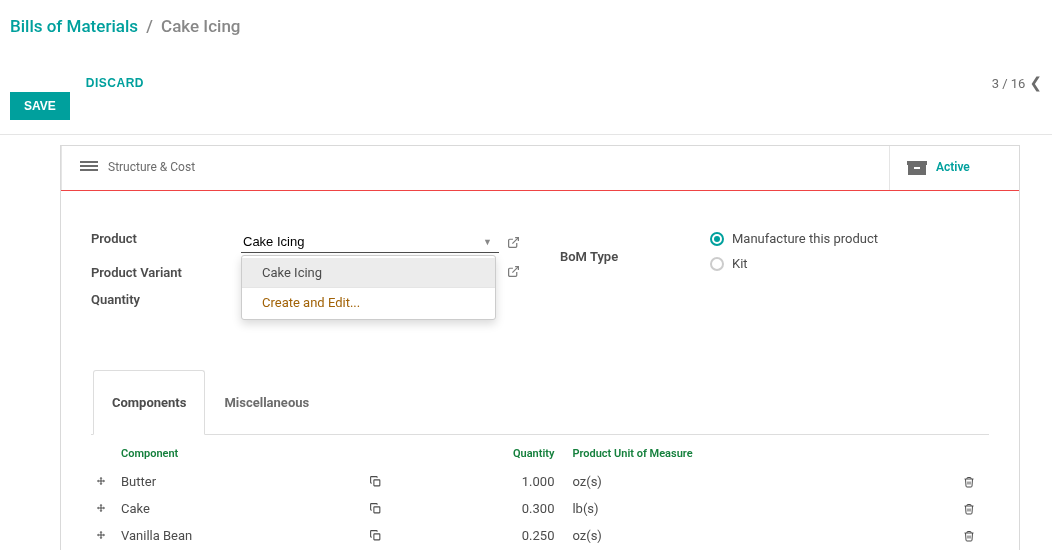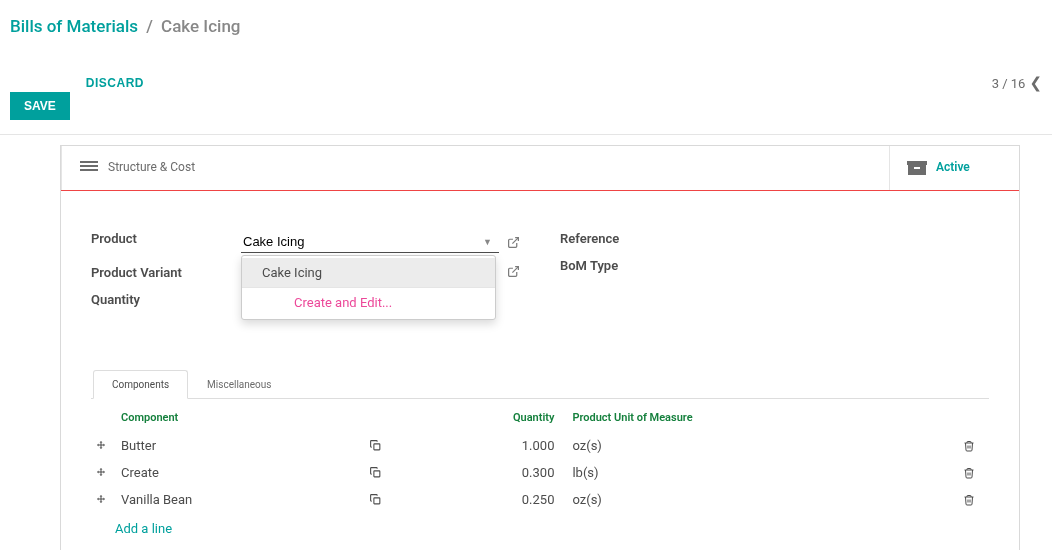--- a/index.html
+++ b/index.html
@@ -183,35 +183,36 @@
   }
   .dd-item {
     padding: 7px 20px;
     cursor: pointer;
     font-size: 13px;
   }
   .dd-item.hover { background: #ececec; }
   .dd-sep {
     height: 1px; background: #e5e5e5; margin: 0;
   }
-  .dd-item.action { color: #ec4899; margin-left: 32px; }
+  .dd-item.action { color: #a16207; }
   .tabs-row {
     margin-top: 50px;
     border-bottom: 1px solid #ddd;
     display: flex;
     padding-left: 2px;
   }
   .tab {
-    padding: 8px 18px;
+    padding: 24px 18px;
     border: 1px solid transparent;
     color: #6c6c6c;
     cursor: pointer;
     position: relative;
     bottom: -1px;
-    font-size: 10px;
+    font-size: 13px;
+    font-weight: bold;
   }
   .tab.active {
     border: 1px solid #ddd;
     border-bottom: 1px solid #fff;
     color: #4c4c4c;
     border-radius: 3px 3px 0 0;
     background: #fff;
   }
   .comp-table {
     width: 100%;
@@ -316,25 +317,32 @@
                   </svg>
               </span>
             </div>
           </div>
           <div class="field-row">
             <div class="field-label">Quantity</div>
           </div>
         </div>
 
         <div class="form-col">
-          <div class="field-row">
-            <div class="field-label">Reference</div>
-          </div>
           <div class="field-row" style="align-items:center">
             <div class="field-label">BoM Type</div>
+            <div class="radio-group">
+              <div class="radio-item">
+                <div class="radio-dot selected"></div>
+                <span>Manufacture this product</span>
+              </div>
+              <div class="radio-item">
+                <div class="radio-dot"></div>
+                <span>Kit</span>
+              </div>
+            </div>
           </div>
         </div>
       </div>
 
       <div class="tabs-row">
         <div class="tab active">Components</div>
         <div class="tab">Miscellaneous</div>
       </div>
 
       <table class="comp-table">
@@ -372,21 +380,21 @@
                   <path d="M8 6V4a1 1 0 0 1 1-1h6a1 1 0 0 1 1 1v2"></path>
                 </svg>
               </td>
             </tr>
             <tr>
               <td class="handle-cell">
                 <svg width="12" height="12" viewBox="0 0 24 24" fill="currentColor">
                   <path d="M12 2l3 3h-2v4h4V7l3 3-3 3v-2h-4v4h2l-3 3-3-3h2v-4H7v2l-3-3 3-3v2h4V5H9z"></path>
                 </svg>
               </td>
-              <td>Create</td>
+              <td>Cake</td>
               <td class="copy-cell">
                 <svg width="13" height="13" viewBox="0 0 24 24" fill="none" stroke="currentColor" stroke-width="2">
                   <rect x="9" y="9" width="11" height="11" rx="1"></rect>
                   <path d="M5 15H4a1 1 0 0 1-1-1V4a1 1 0 0 1 1-1h10a1 1 0 0 1 1 1v1"></path>
                 </svg>
               </td>
               <td class="qty">0.300</td>
               <td>lb(s)</td>
               <td class="del-cell">
                 <svg width="12" height="12" viewBox="0 0 24 24" fill="none" stroke="currentColor" stroke-width="2">

